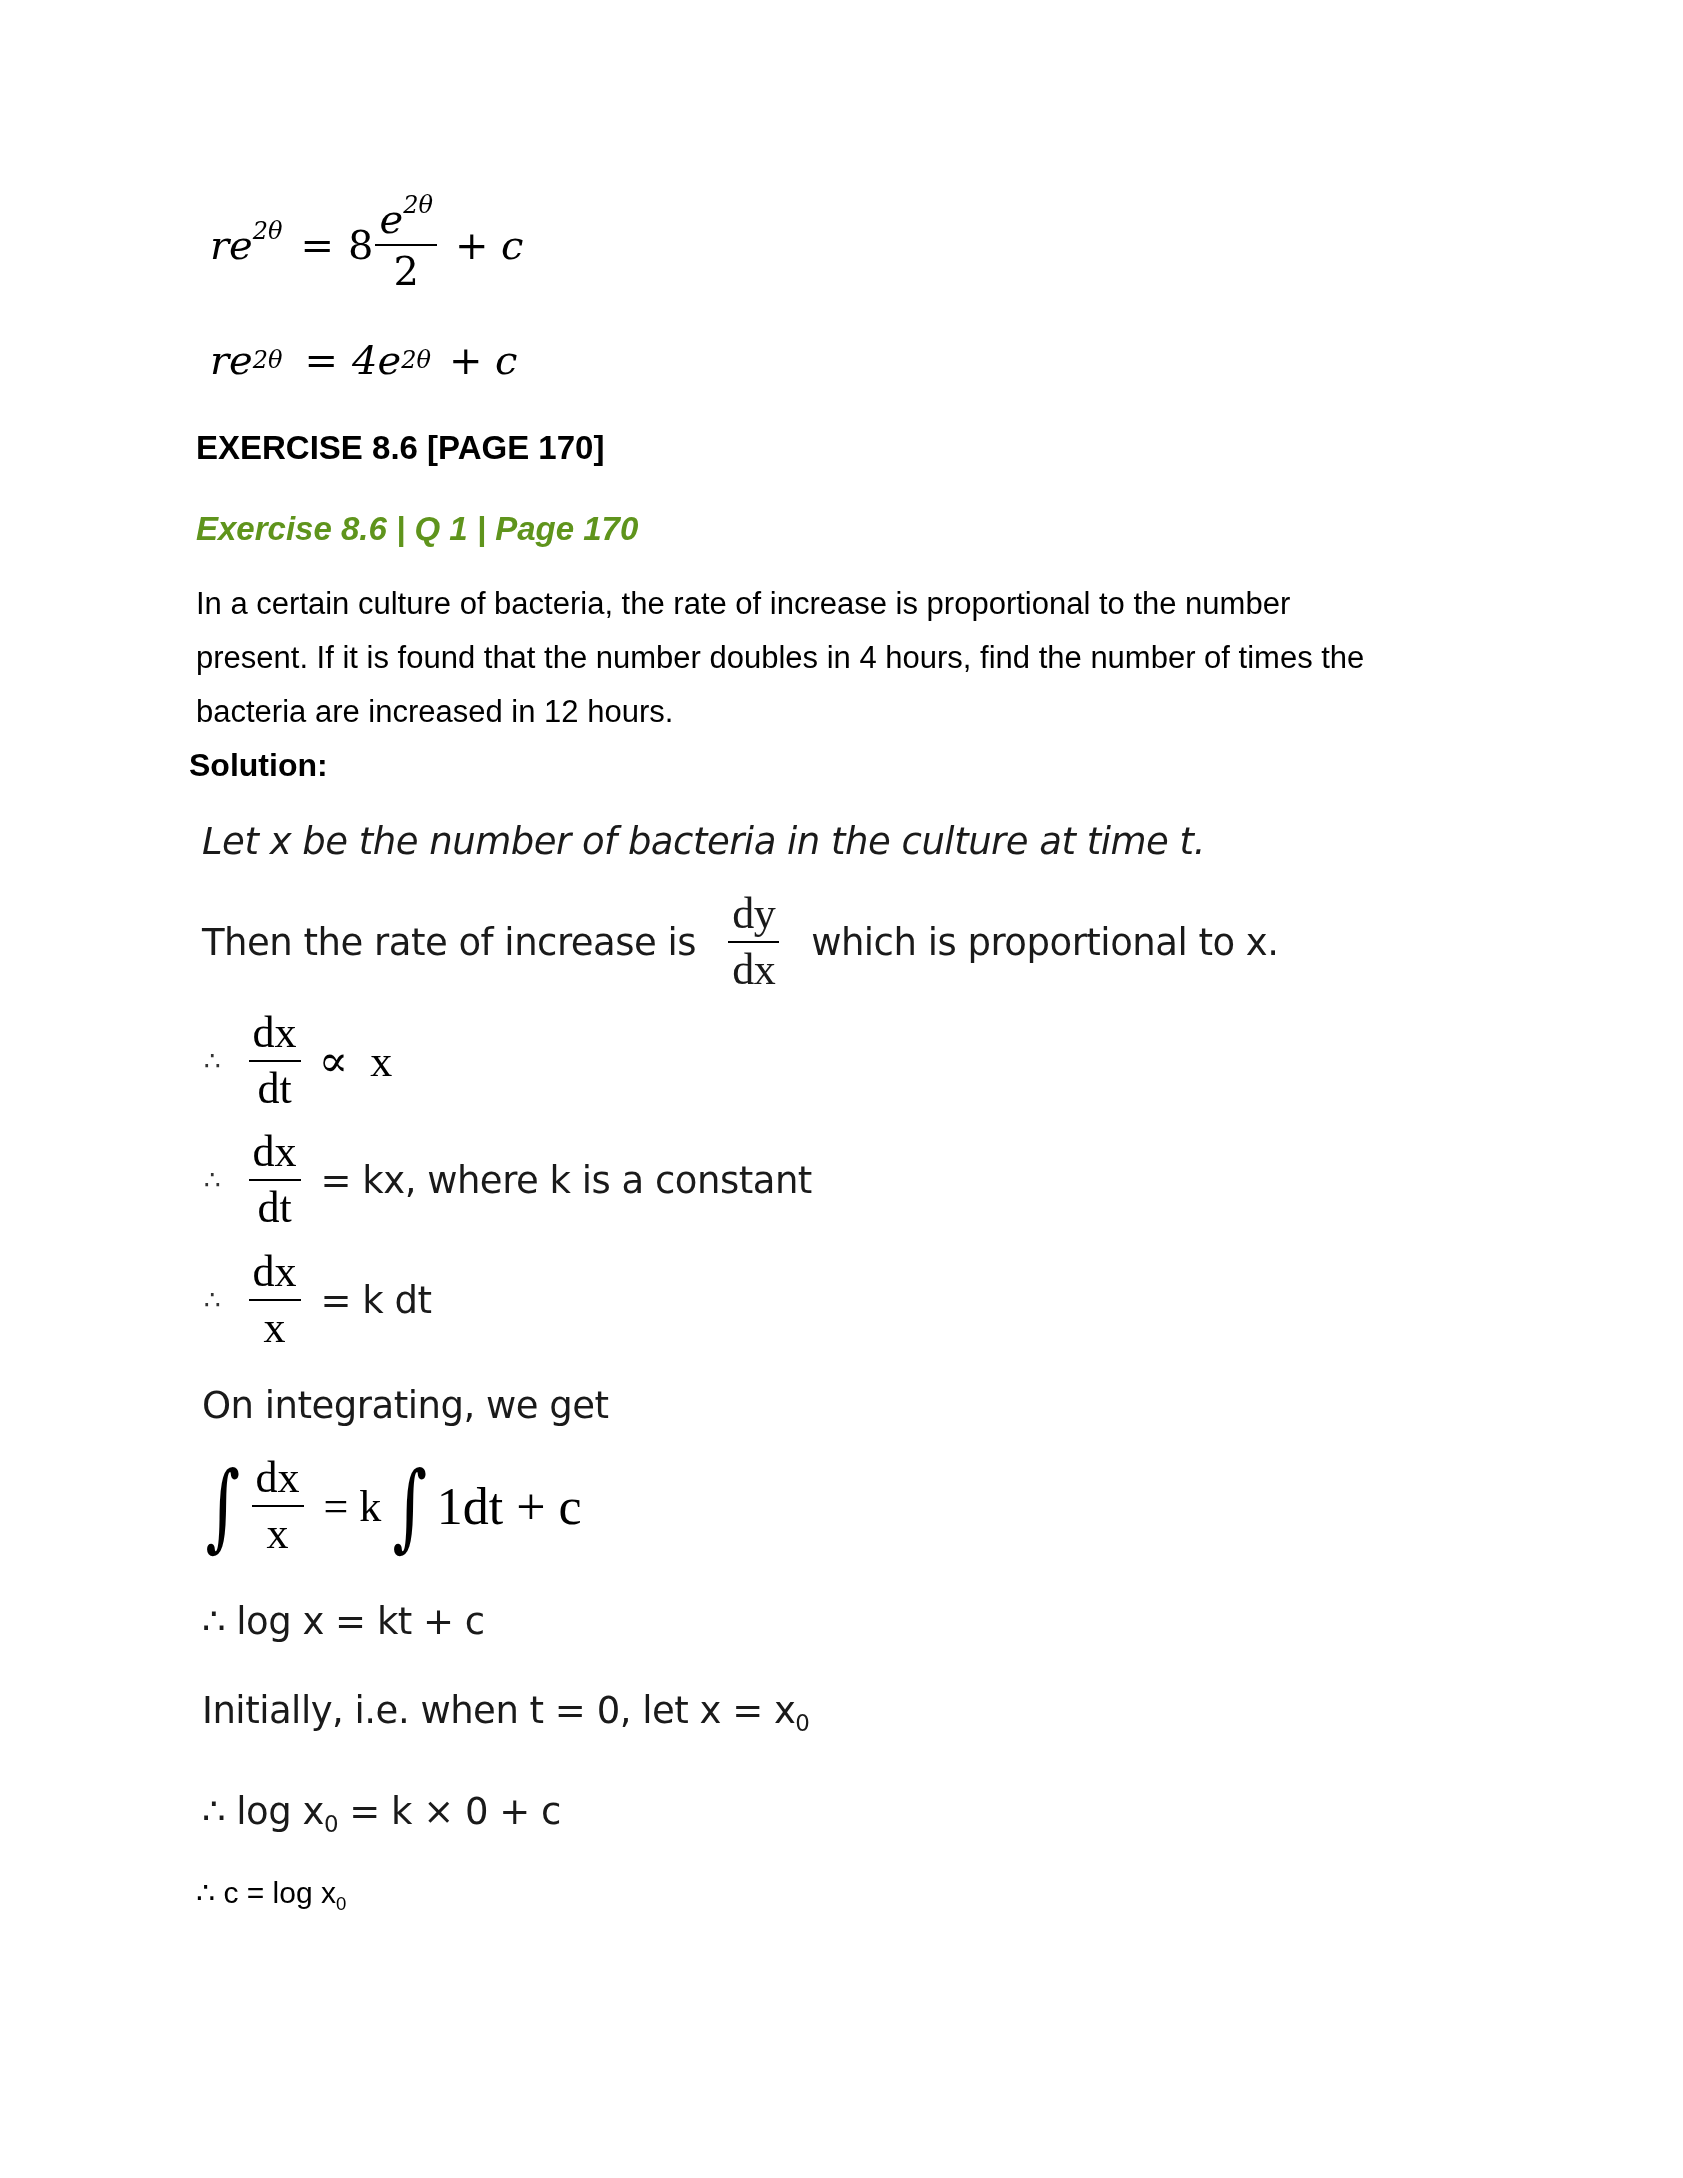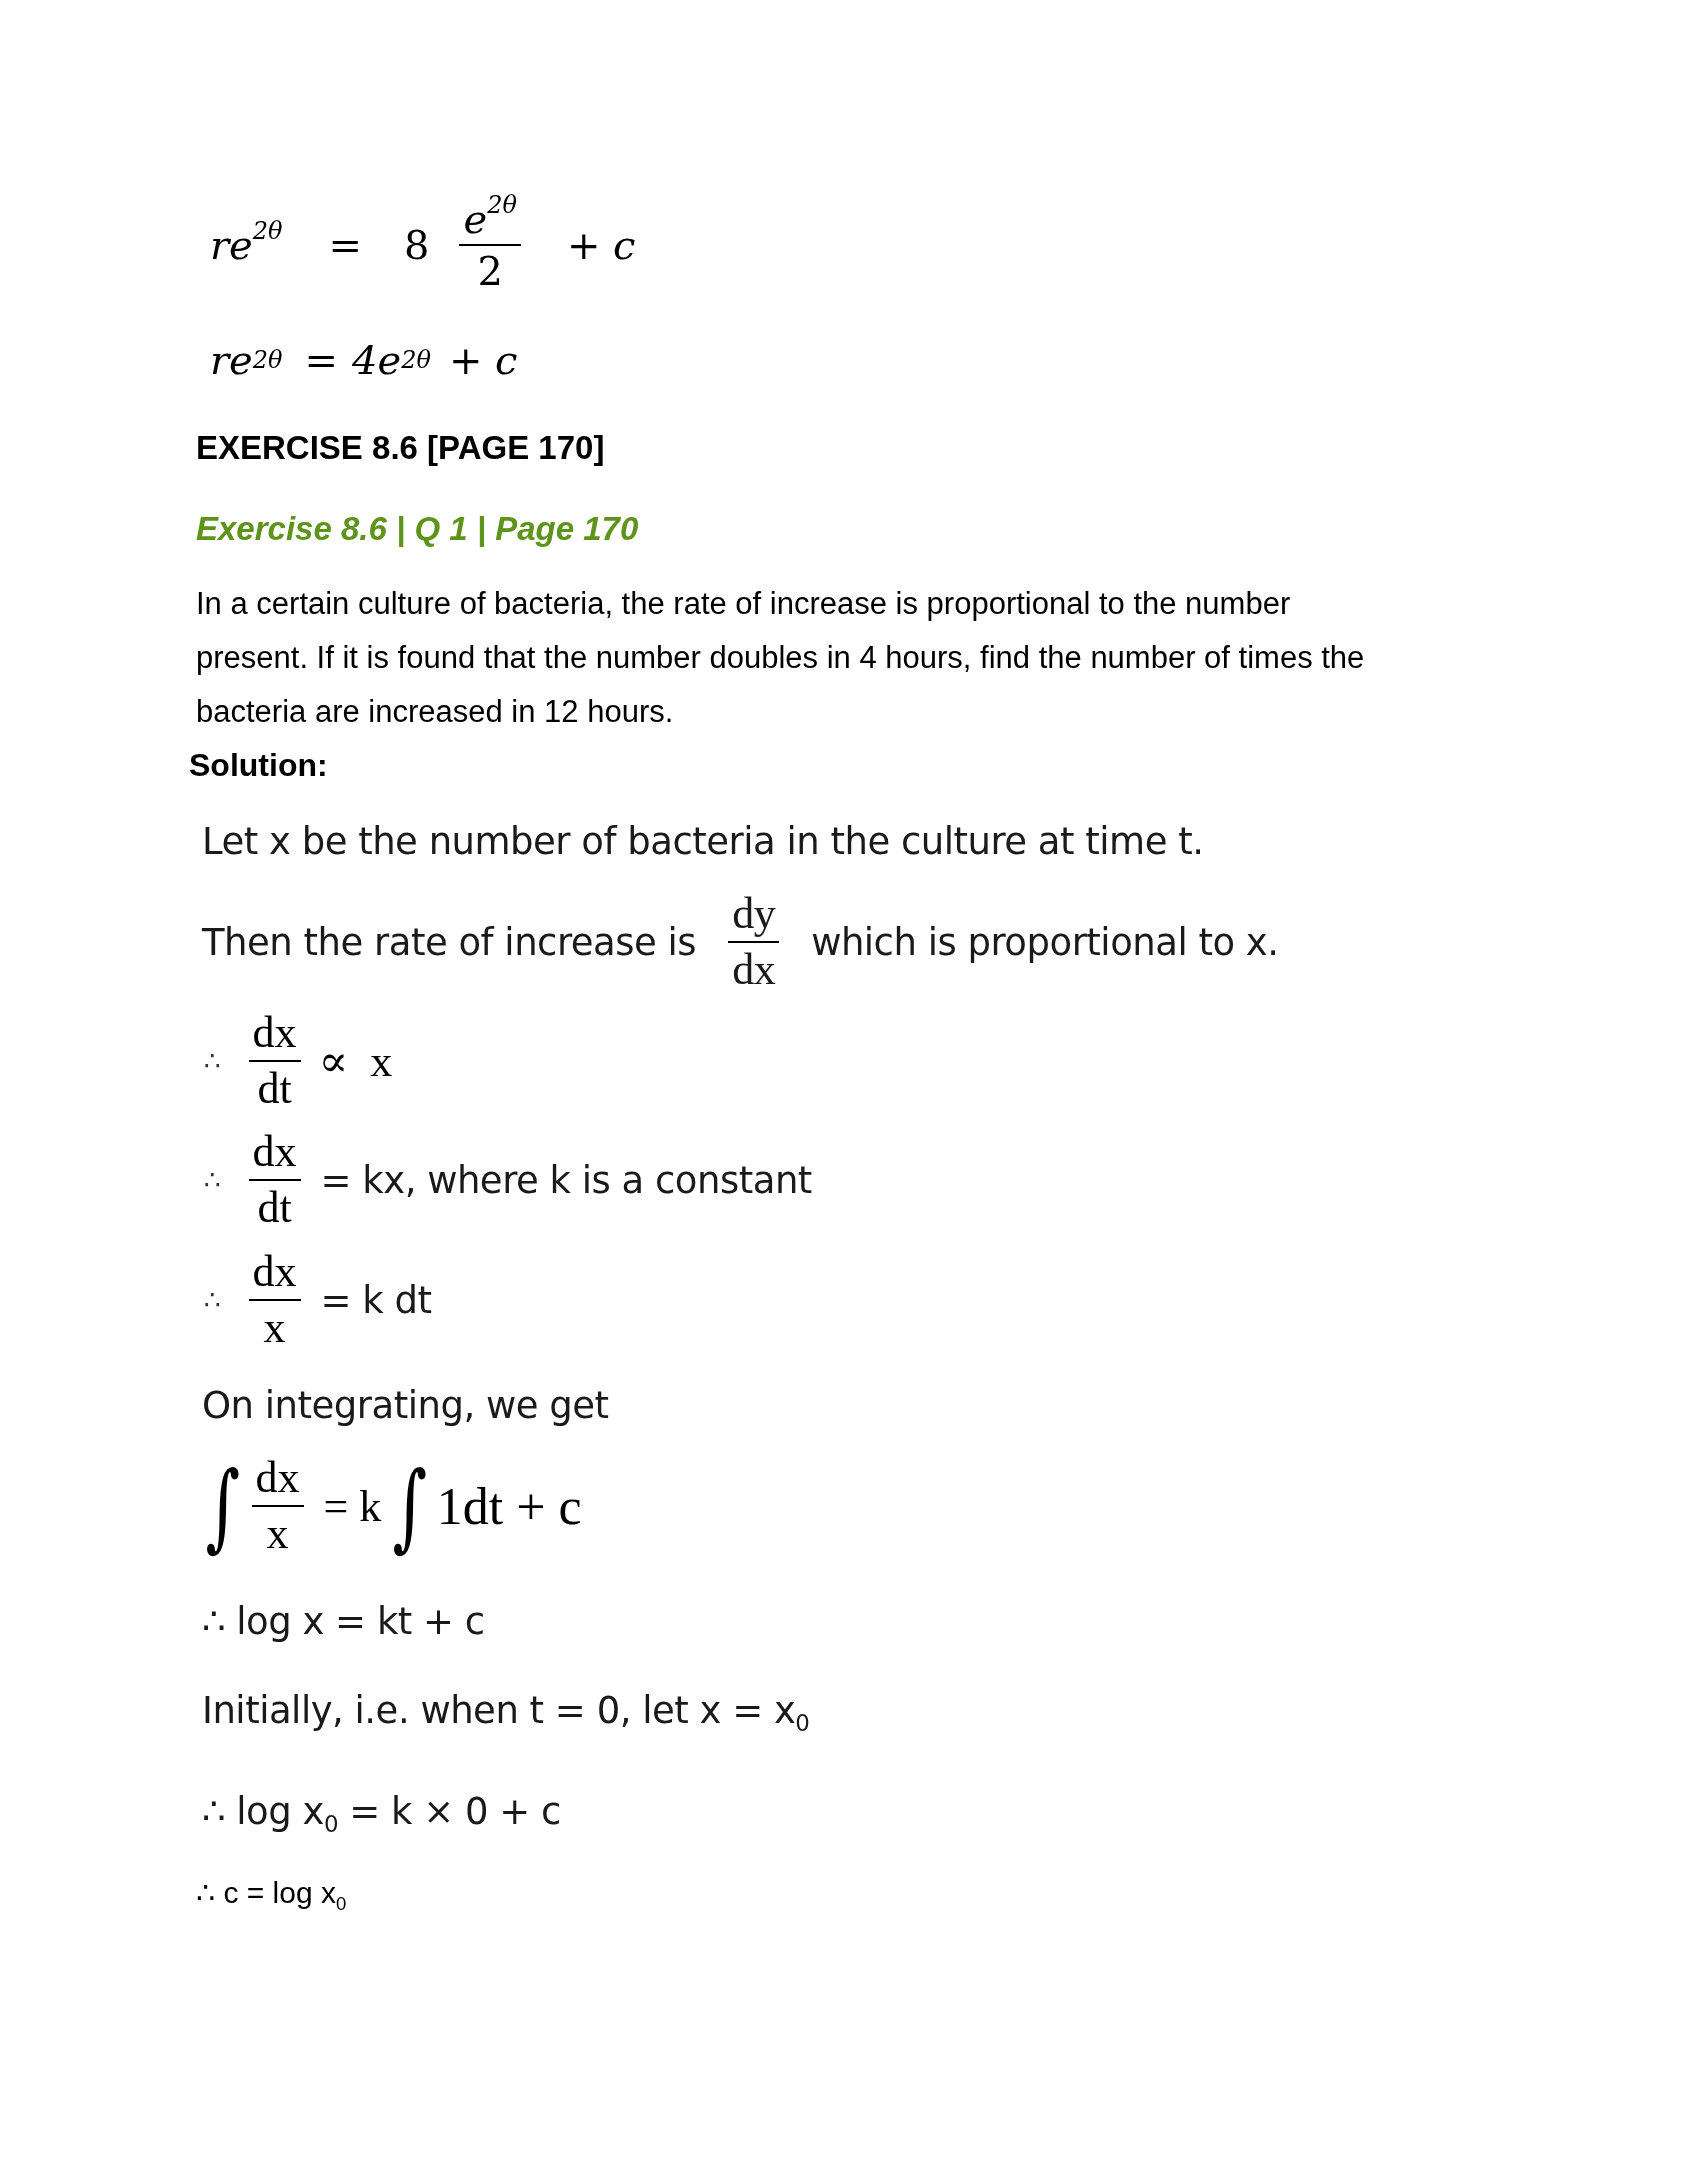--- a/index.html
+++ b/index.html
@@ -24,21 +24,21 @@
   .sol { font-family: "Liberation Sans", sans-serif; font-weight: bold; font-size: 32px; }
 
   .img-text { font-family: "DejaVu Sans", sans-serif; font-size: 37px; color: #1a1a1a; letter-spacing: -0.5px; }
   .therefore { font-family: "DejaVu Sans", sans-serif; font-size: 26px; margin-right: 22px; color: #333; }
   .mfrac { font-family: "Liberation Serif", serif; font-size: 44px; }
   .integral { font-family: "DejaVu Serif", serif; font-size: 95px; font-style: italic; line-height: 1; transform: scaleX(0.7); display: inline-block; }
 </style>
 </head>
 <body>
 
-<div class="abs mrow serif ital" style="left:210px; top:198px; font-size:40px;gap:28px;">
+<div class="abs mrow serif ital" style="left:210px; top:198px; font-size:40px;">
   <span><span>re</span><sup>2θ</sup></span>
   <span style="font-style:normal; margin:0 14px 0 18px;">=</span>
   <span style="font-style:normal;">8</span>
   <span class="frac" style="margin-left:2px;">
     <span class="num"><span>e</span><sup>2θ</sup></span>
     <span class="bar"></span>
     <span class="den" style="font-style:normal;">2</span>
   </span>
   <span style="margin-left:12px;">+ c</span>
 </div>
@@ -56,21 +56,21 @@
 <div class="abs heading-green" style="left:196px; top:510px;">Exercise 8.6 | Q 1 | Page 170</div>
 
 <div class="abs qtext" style="left:196px; top:577px;">
   <div>In a certain culture of bacteria, the rate of increase is proportional to the number</div>
   <div>present. If it is found that the number doubles in 4 hours, find the number of times the</div>
   <div>bacteria are increased in 12 hours.</div>
 </div>
 
 <div class="abs sol" style="left:189px; top:747px;">Solution:</div>
 
-<div class="abs img-text" style="left:202px; top:820px;">Let x be the number of bacteria in the culture at time t.</div>
+<div class="abs img-text" style="left:202px; top:820px;font-style:italic;">Let x be the number of bacteria in the culture at time t.</div>
 
 <div class="abs mrow img-text" style="left:202px; top:891px;">
   <span>Then the rate of increase is</span>
   <span class="frac mfrac" style="margin:0 32px;">
     <span class="num">dy</span>
     <span class="bar"></span>
     <span class="den">dx</span>
   </span>
   <span>which is proportional to x.</span>
 </div>

